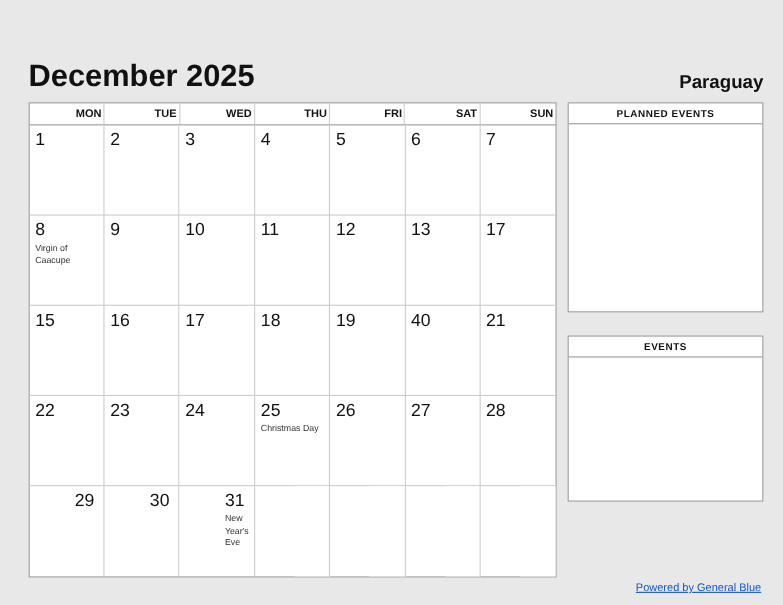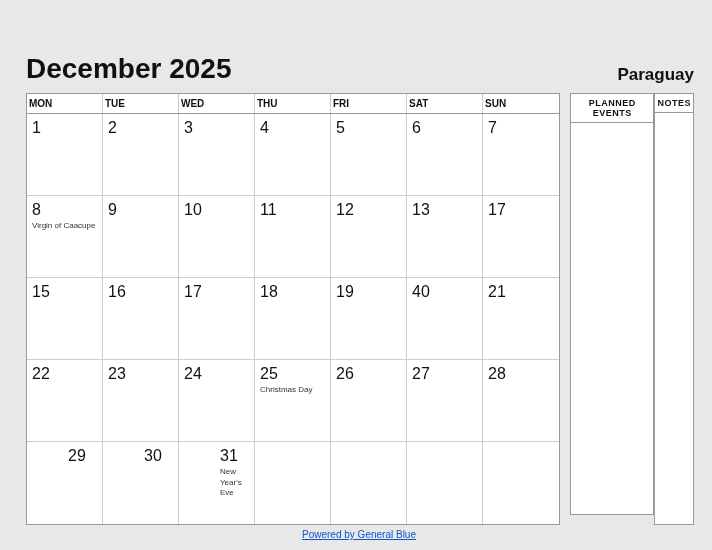--- a/index.html
+++ b/index.html
@@ -49,21 +49,21 @@
       background: white;
       display: flex;
       flex-direction: column;
     }
     .day-headers {
       display: grid;
       grid-template-columns: repeat(7, 1fr);
       border-bottom: 1px solid #999;
     }
     .day-header {
-      text-align: left;
+      text-align: right;
       font-size: 10px;
       font-weight: bold;
       padding: 4px 2px;
       color: #111;
       border-right: 1px solid #ccc;
     }
     .day-header:last-child { border-right: none; }
     .calendar-grid {
       display: grid;
       grid-template-columns: repeat(7, 1fr);
@@ -86,24 +86,24 @@
       color: #111;
       line-height: 1.2;
     }
     .event-label {
       font-size: 8px;
       color: #333;
       margin-top: 2px;
       line-height: 1.3;
     }
     .sidebar {
-      width: 124px;
-      display: flex;
-      flex-direction: row;
-      gap: 0;
+      width: 178px;
+      display: flex;
+      flex-direction: column;
+      gap: 11px;
     }
     .sidebar-box {
       border: 1px solid #999;
       background: white;
     }
     .sidebar-box-title {
       text-align: center;
       font-size: 9px;
       font-weight: bold;
       padding: 4px 2px;
@@ -114,21 +114,21 @@
     .sidebar-box-content {
       min-height: 170px;
     }
     .planned-events-box {
       margin-bottom: 10px;
     }
     .notes-box .sidebar-box-content {
       min-height: 130px;
     }
     .footer {
-      text-align: center;
+      text-align: right;
       font-size: 10px;
       margin-top: 4px;
       padding-right: 2px;
     }
     .footer a {
       color: #1155cc;
       text-decoration: underline;
     }
     .empty-cell {
       background: white;
@@ -257,21 +257,21 @@
           <div class="day-cell empty-cell"></div>
         </div>
     </div>
 
     <div class="sidebar">
       <div class="sidebar-box planned-events-box">
         <div class="sidebar-box-title">PLANNED EVENTS</div>
         <div class="sidebar-box-content"></div>
       </div>
       <div class="sidebar-box notes-box">
-        <div class="sidebar-box-title">NOTES</div>
+        <div class="sidebar-box-title">EVENTS</div>
         <div class="sidebar-box-content"></div>
       </div>
     </div>
   </div>
 
   <div class="footer">
     <a href="#">Powered by General Blue</a>
   </div>
 </div>
 

